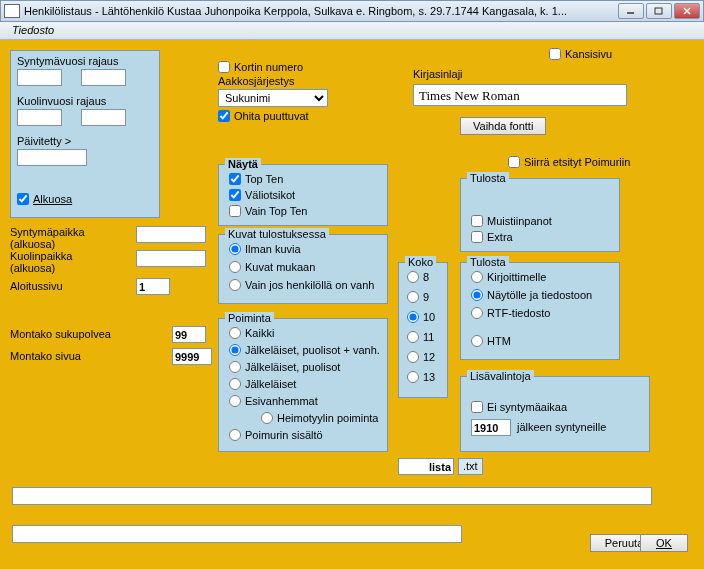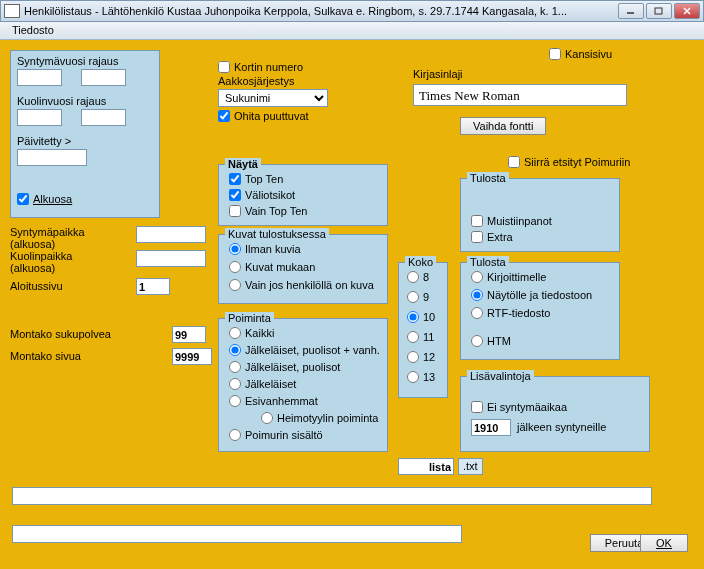--- a/index.html
+++ b/index.html
@@ -4,21 +4,21 @@
 <style>
 * { box-sizing: border-box; margin: 0; padding: 0; font-family: Tahoma, sans-serif; font-size: 11px; }
 body { background: #b8d8e8; width: 704px; height: 569px; overflow: hidden; }
 .titlebar { height: 22px; background: linear-gradient(#e8f0f8, #c8d8e8); border: 1px solid #7a96b0; display: flex; align-items: center; padding: 0 3px; }
 .titlebar-icon { width: 16px; height: 14px; border: 1px solid #666; background: #fff; margin-right: 4px; }
 .titlebar-text { flex: 1; font-size: 11px; color: #000; white-space: nowrap; overflow: hidden; }
 .winbtns { display: flex; gap: 2px; }
 .winbtn { width: 26px; height: 16px; border: 1px solid #7a96b0; background: linear-gradient(#f0f4f8,#d0dce8); border-radius: 2px; display: flex; align-items: center; justify-content: center; font-size: 9px; cursor: pointer; }
 .winbtn.close { background: linear-gradient(#e89090,#c04040); color: #fff; font-weight: bold; }
 .menubar { height: 18px; background: linear-gradient(#f0f4f8,#d8e4ec); border-bottom: 1px solid #a0b8c8; padding: 2px 6px; }
-.menubar span { padding: 2px 6px; cursor: pointer; }
+.menubar span { padding: 2px 6px; cursor: pointer; font-style: italic; }
 .content { position: relative; width: 100%; height: 529px; background: #eab308; }
 .groupbox { position: absolute; border: 1px solid #7a96b0; background: #b8d8e8; }
 .groupbox .legend { position: absolute; top: -7px; left: 6px; background: #b8d8e8; padding: 0 3px; font-size: 11px; }
 .txtinput { background: #fff; border: 1px solid #7a96b0; height: 17px; padding: 1px 2px; font-size: 11px; }
 .label { font-size: 11px; color: #000; }
 .chk { display: flex; align-items: center; gap: 4px; font-size: 11px; justify-content: space-between; }
 .chk input { width: 12px; height: 12px; }
 .radio { display: flex; align-items: center; gap: 4px; font-size: 11px; }
 .radio input { width: 12px; height: 12px; }
 .select { background: #fff; border: 1px solid #7a96b0; height: 18px; font-size: 11px; padding: 0 2px; }
@@ -131,21 +131,21 @@
     <label class="radio" style="position:absolute; left:10px; top:8px;">
         <input type="radio" name="kuvat" checked="" style="">
         <span>Ilman kuvia</span>
       </label>
     <label class="radio" style="position:absolute; left:10px; top:26px;">
         <input type="radio" name="kuvat" style="">
         <span>Kuvat mukaan</span>
       </label>
     <label class="radio" style="position:absolute; left:10px; top:44px;">
         <input type="radio" name="kuvat" style="">
-        <span>Vain jos henkilöllä on kuva</span>
+        <span>Vain jos henkilöllä on vanh</span>
       </label>
   </div>
 
   <div class="groupbox" style="left:218px; top:278px; width:170px; height:134px;">
     <div class="legend">Poiminta</div>
     <label class="radio" style="position:absolute; left:10px; top:8px;">
         <input type="radio" name="poim" style="">
         <span>Kaikki</span>
       </label>
     <label class="radio" style="position:absolute; left:10px; top:25px;">

